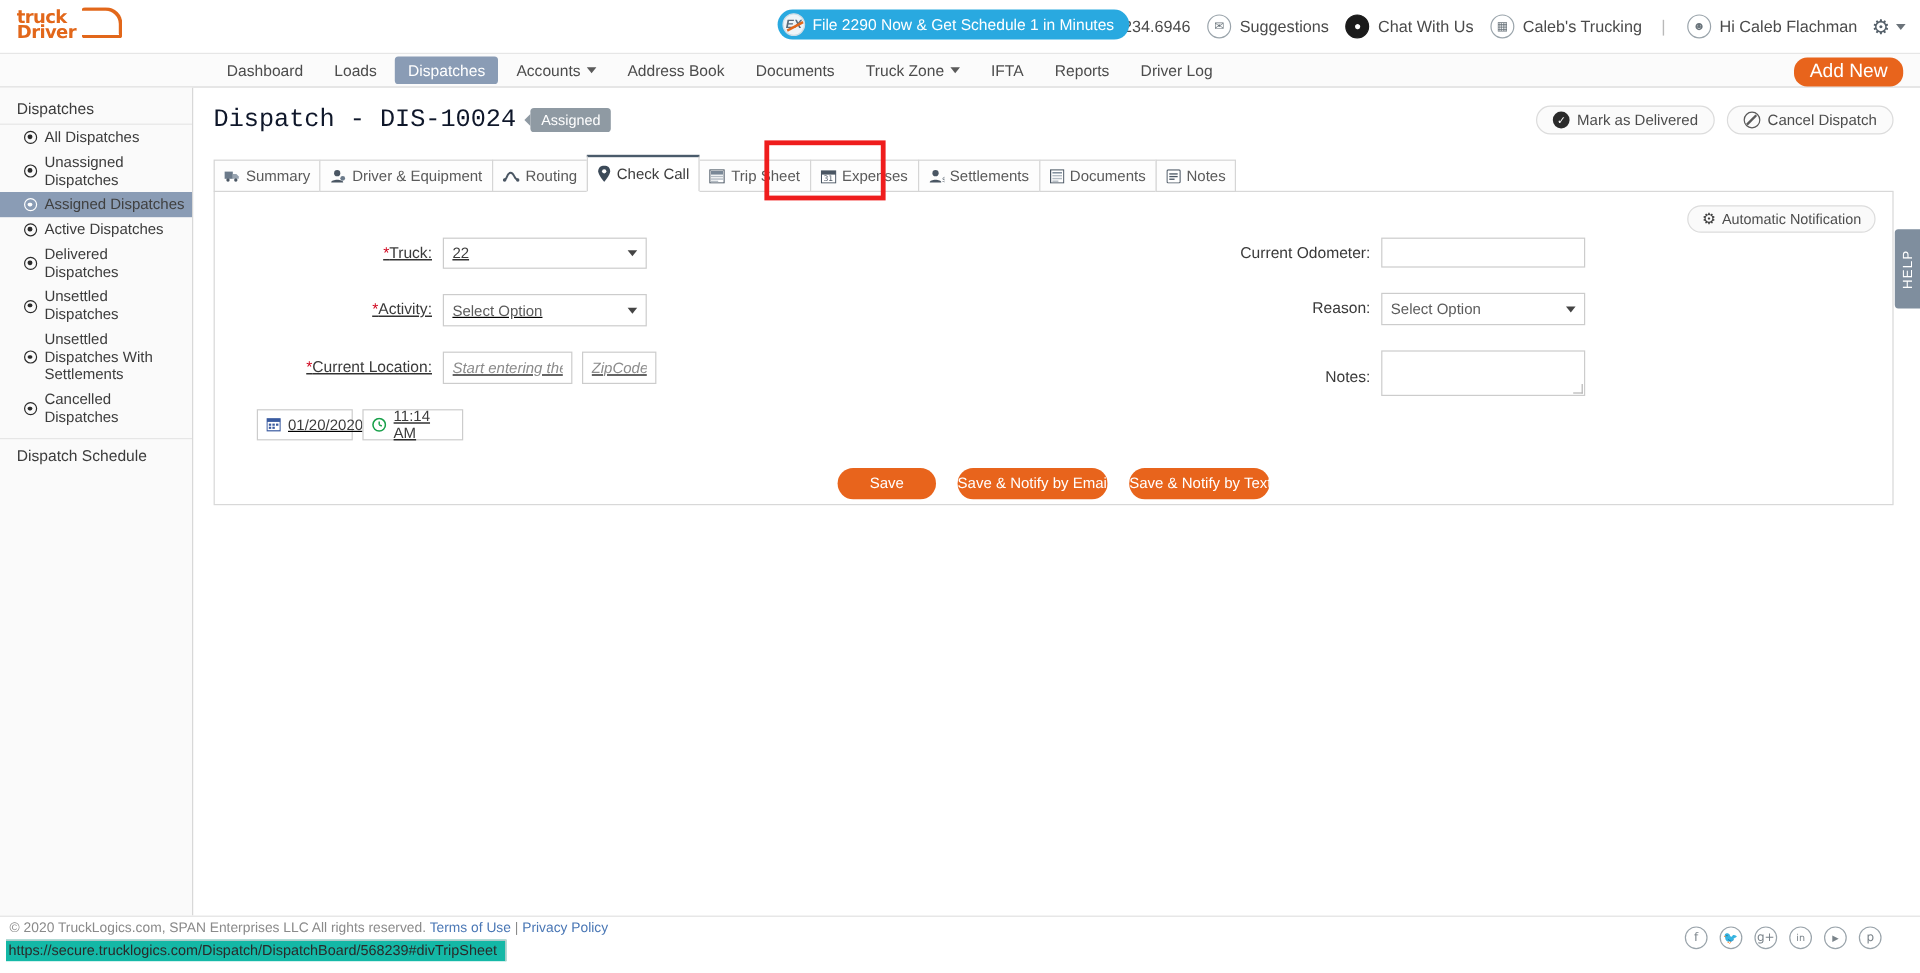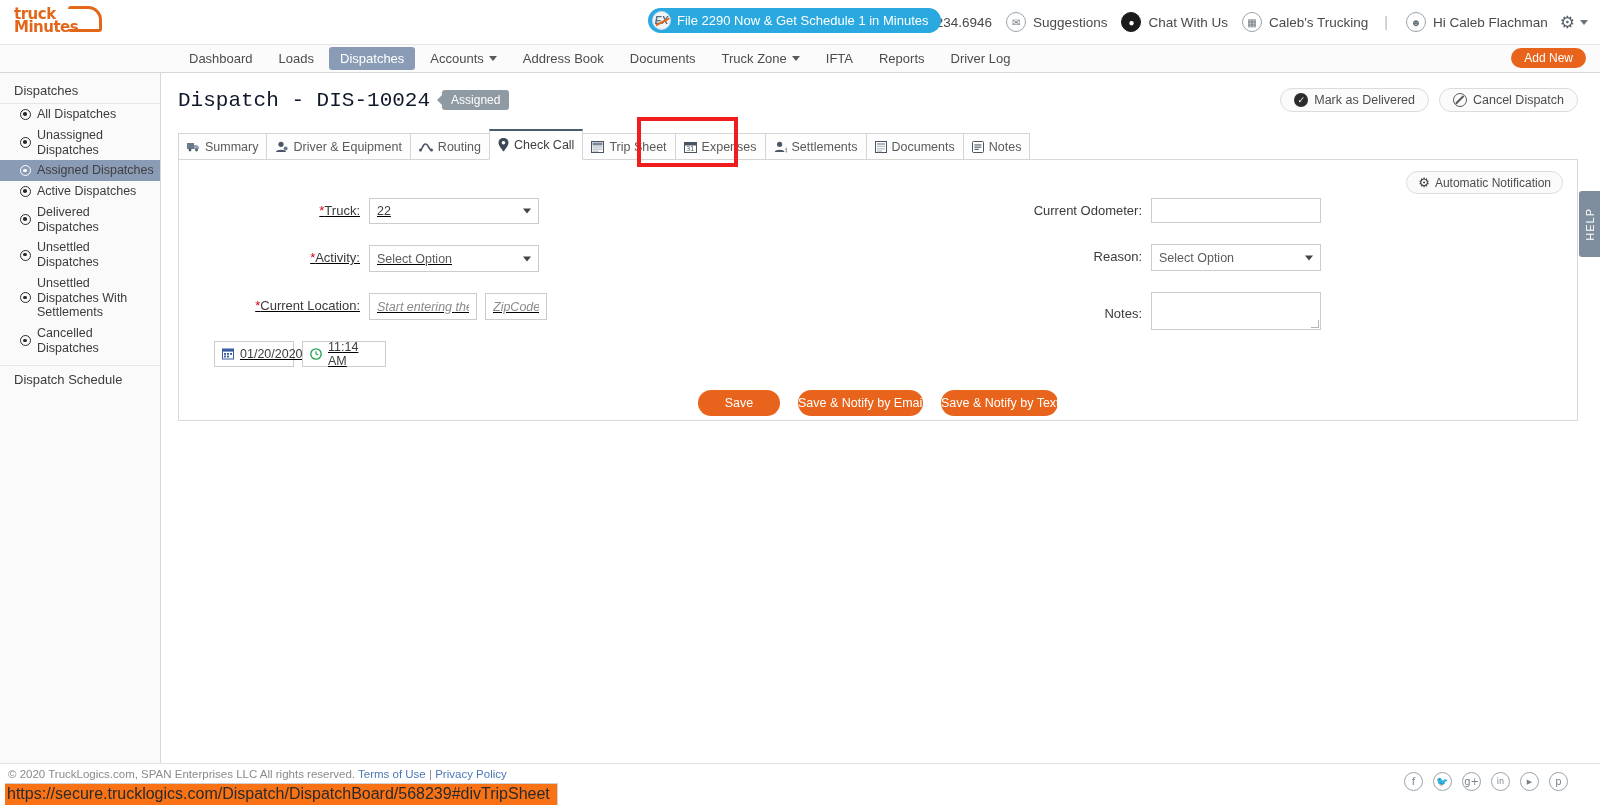--- a/index.html
+++ b/index.html
@@ -137,21 +137,21 @@
     cursor: pointer;
     display: flex; align-items: center;
     white-space: nowrap;
   }
   .nav-item.active { background: #8a9cb5; color: #ffffff; }
   .nav-item .caret-sm { border-top-color: #5a5a5a; }
   .add-new {
     position: absolute; right: 14px; top: 3px;
     background: #e8641c;
     color: #fff;
-    font-size: 12px;
+    font-size: 16px;
     border-radius: 11px;
     padding: 3px 13px;
     cursor: pointer;
     border: none;
     font-family: "Liberation Sans", sans-serif;
   }
 
   
   .page { display: flex; height: 690px; position: relative; }
 
@@ -467,23 +467,23 @@
     position: absolute;
     left: 8px; top: 4px;
     font-size: 11.5px;
     color: #8a8a8a;
     white-space: nowrap;
   }
   .foot-text a { color: #4a77b5; text-decoration: none; }
   .status-url {
     position: absolute;
     left: 5px; top: 19px;
-    font-size: 16px;
+    font-size: 12px;
     color: #2a2a2a;
-    background: #f97316;
+    background: #14b8a6;
     border: 1px solid #d0d0d0;
     border-left: none; border-bottom: none;
     padding: 1px 7px 2px 2px;
     white-space: nowrap;
   }
   .social {
     position: absolute;
     right: 32px; top: 8px;
     display: flex; gap: 10px;
   }
@@ -497,21 +497,21 @@
     cursor: pointer;
     font-family: "DejaVu Sans", sans-serif;
   }
 </style>
 </head>
 <body>
 
 <div class="topbar">
   <div class="logo">
     <div class="lg-truck">truck</div>
-    <div class="lg-logics">Minutes</div>
+    <div class="lg-logics">Driver</div>
     <div class="lg-body"></div>
   </div>
 
   <div class="topbar-center">
     <div class="pill-2290">
       <span class="ex-ico">EX</span>
       <span>File 2290 Now &amp; Get Schedule 1 in Minutes</span>
     </div>
   </div>
 

